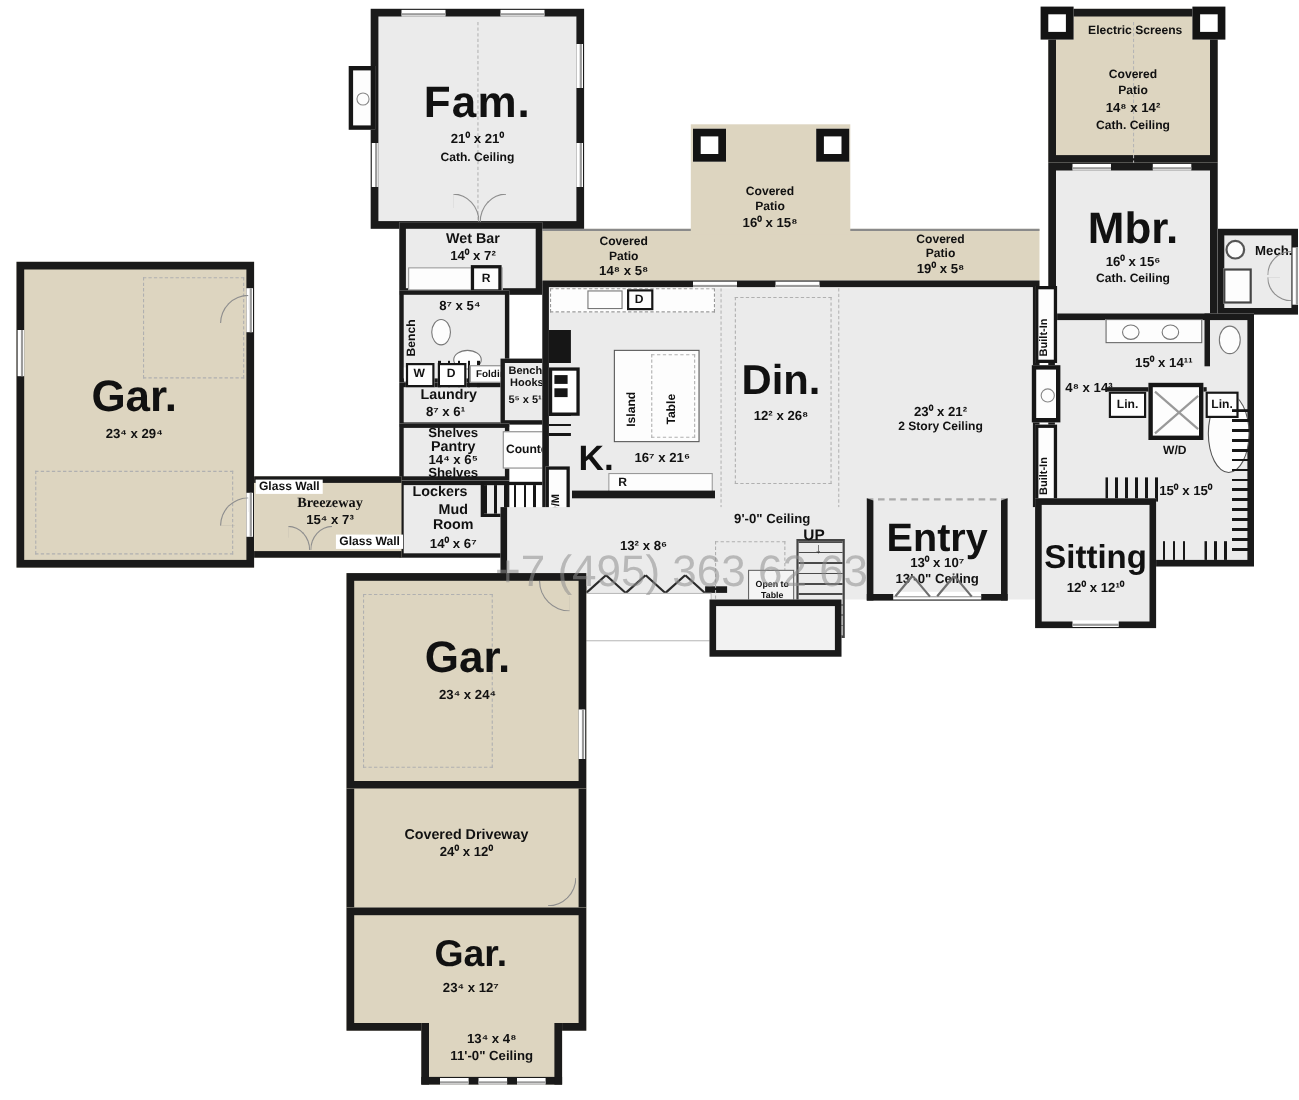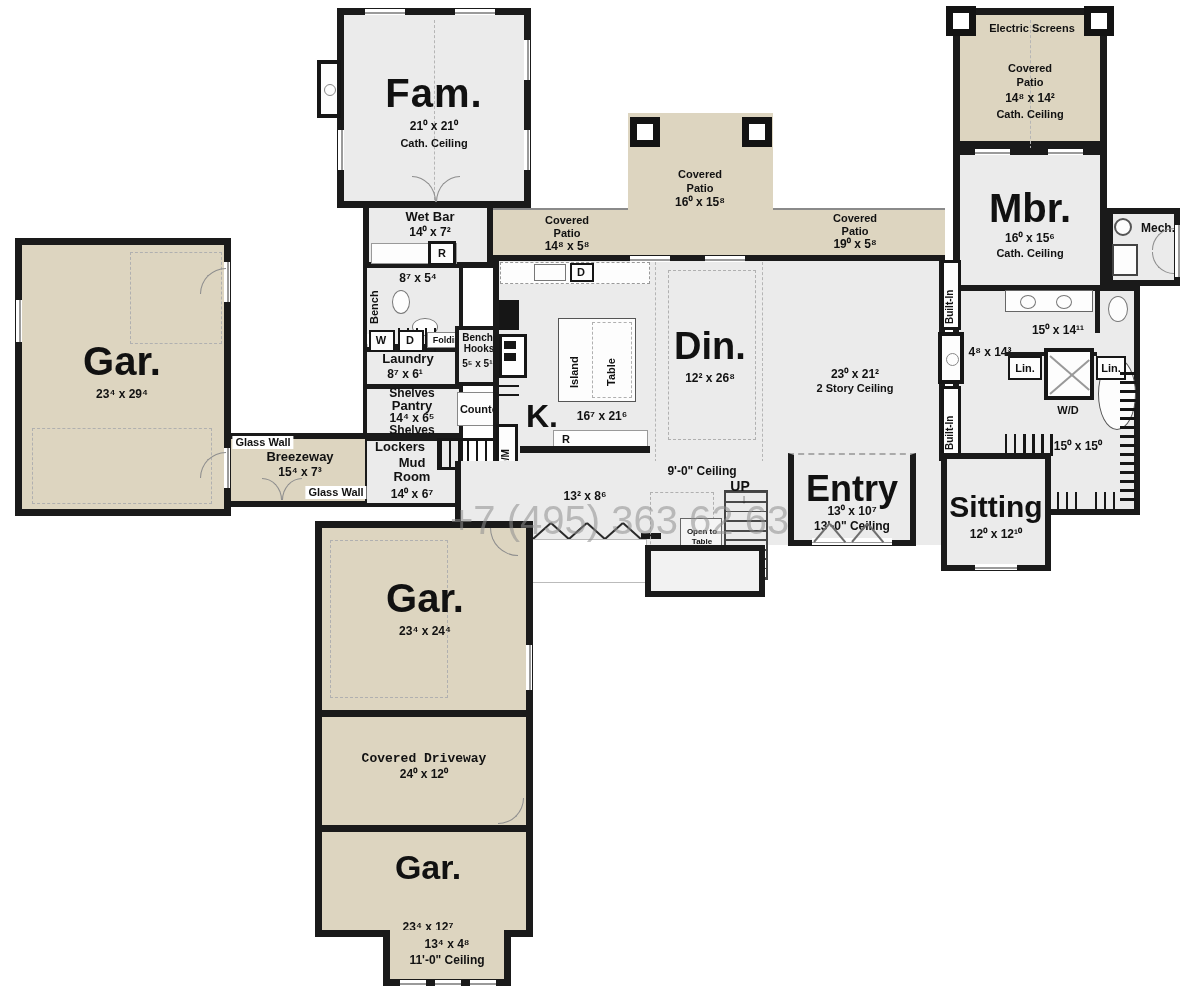--- a/index.html
+++ b/index.html
@@ -277,40 +277,40 @@
   <div class="lbl" style="left:122px;top:338px;font-size:40px;">Gar.</div>
   <div class="lbl dims" style="left:122px;top:388px;">23⁴ x 29⁴</div>
   <div class="win v" style="left:16px;top:300px;width:6px;height:42px;"></div>
   <div class="win v" style="left:224px;top:262px;width:6px;height:40px;"></div>
   <div class="arc tl" style="left:200px;top:268px;width:26px;height:26px;"></div>
   <div class="win v" style="left:224px;top:448px;width:6px;height:40px;"></div>
   <div class="arc tl" style="left:200px;top:452px;width:26px;height:26px;"></div>
 
   <div class="abs patio" style="left:231px;top:433px;width:134px;height:74px;border-top:6px solid #1a1a1a;border-bottom:6px solid #1a1a1a;box-sizing:border-box;"></div>
   <div class="lbl sm chip" style="left:263px;top:436px;">Glass Wall</div>
-  <div class="lbl" style="left:300px;top:450px;font-size:13px;">Breezeway</div>
+  <div class="lbl" style="left:300px;top:450px;font-size:13px;font-family:Liberation Serif, serif;">Breezeway</div>
   <div class="lbl dims" style="left:300px;top:466px;">15⁴ x 7³</div>
   <div class="lbl sm chip" style="left:336px;top:486px;">Glass Wall</div>
   <div class="arc tr" style="left:262px;top:478px;width:20px;height:22px;"></div>
   <div class="arc tl" style="left:282px;top:478px;width:20px;height:22px;"></div>
 
   <div class="room patio" style="left:315px;top:521px;width:218px;height:196px;border-width:7px;"></div>
   <div class="dash" style="left:330px;top:540px;width:118px;height:158px;"></div>
   <div class="lbl" style="left:425px;top:575px;font-size:40px;">Gar.</div>
   <div class="lbl dims" style="left:425px;top:625px;">23⁴ x 24⁴</div>
   <div class="arc bl" style="left:490px;top:528px;width:28px;height:28px;"></div>
   <div class="win v" style="left:526px;top:645px;width:6px;height:45px;"></div>
 
   <div class="abs patio" style="left:315px;top:717px;width:218px;height:108px;border-left:7px solid #1a1a1a;border-right:7px solid #1a1a1a;box-sizing:border-box;"></div>
-  <div class="lbl" style="left:424px;top:752px;font-size:13px;font-family:Liberation Mono, monospace;">Covered Driveway</div>
+  <div class="lbl" style="left:424px;top:752px;font-size:13px;">Covered Driveway</div>
   <div class="lbl dims" style="left:424px;top:768px;">24⁰ x 12⁰</div>
 
   <div class="room patio" style="left:315px;top:825px;width:218px;height:112px;border-width:7px;"></div>
   <div class="lbl" style="left:428px;top:848px;font-size:34px;">Gar.</div>
-  <div class="lbl dims" style="left:428px;top:921px;">23⁴ x 12⁷</div>
+  <div class="lbl dims" style="left:428px;top:892px;">23⁴ x 12⁷</div>
   <div class="arc br" style="left:498px;top:798px;width:26px;height:26px;"></div>
 
   <div class="room patio" style="left:383px;top:930px;width:128px;height:56px;border-width:7px;border-top:none;"></div>
   <div class="lbl dims" style="left:447px;top:938px;">13⁴ x 4⁸</div>
   <div class="lbl sm" style="left:447px;top:954px;font-size:12px;">11'-0" Ceiling</div>
   <div class="win h" style="left:400px;top:980px;width:26px;height:6px;"></div>
   <div class="win h" style="left:435px;top:980px;width:26px;height:6px;"></div>
   <div class="win h" style="left:470px;top:980px;width:26px;height:6px;"></div>
 
   <div class="wm" style="left:450px;top:498px;font-size:40px;font-weight:normal;">+7 (495) 363 62 63</div>

